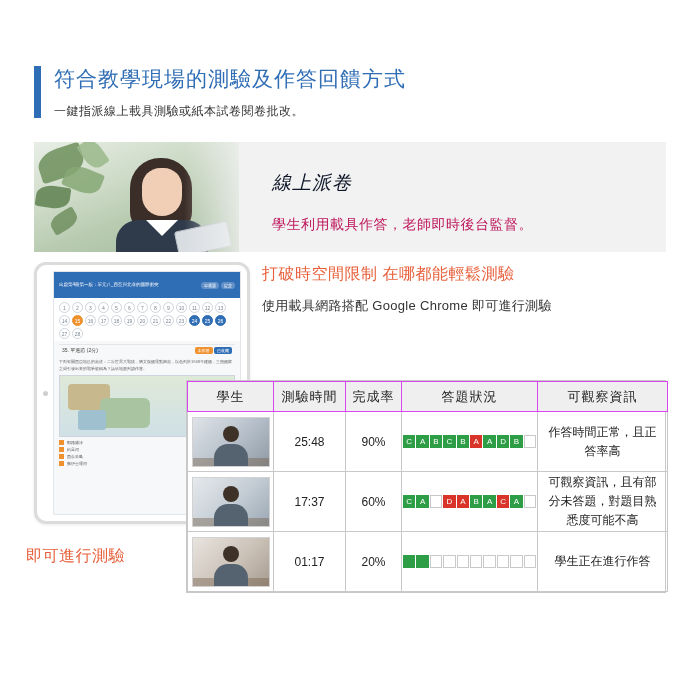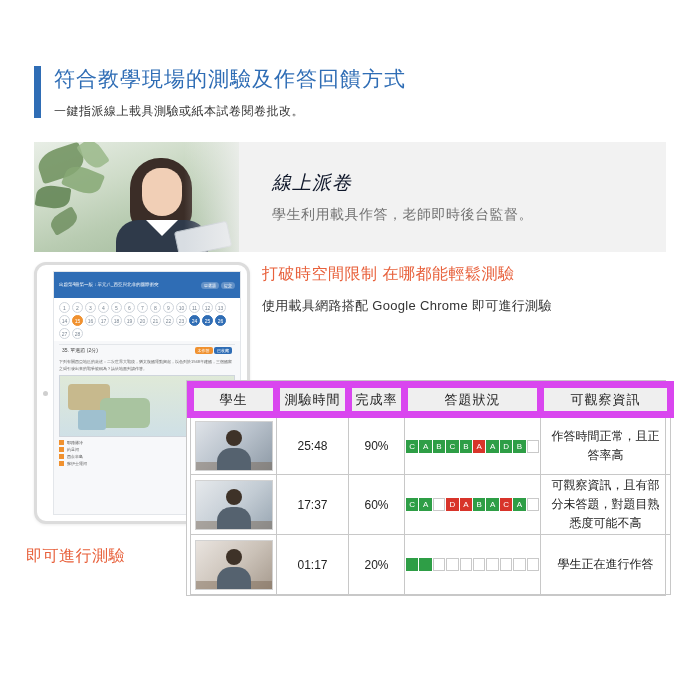--- a/index.html
+++ b/index.html
@@ -127,22 +127,22 @@
     left: 238px; top: 28px;
   }
   .banner-title {
     font-size: 19px;
     color: #0f172a;
     letter-spacing: 1px;
     font-style: italic;
   }
   .banner-sub {
     font-size: 14px;
-    color: #737373;
-    margin-top: 10px;
+    color: #be185d;
+    margin-top: 20px;
     letter-spacing: 0.5px;
   }
 
   
   .tablet {
     position: absolute;
     left: 34px; top: 262px;
     width: 216px; height: 262px;
     background: #ffffff;
     border: 3px solid #dcdcdc;
@@ -275,21 +275,21 @@
     border: 1px solid #c8c8c8;
     background: #ffffff;
   }
   table.data {
     border-collapse: collapse;
     width: 100%;
     table-layout: fixed;
   }
   table.data th {
     background: #efefef;
-    border: 7px solid #d946ef;
+    border: 1px solid #d946ef;
     font-size: 13px;
     font-weight: normal;
     color: #222;
     height: 30px;
     letter-spacing: 1px;
   }
   table.data td {
     border: 1px solid #c8c8c8;
     font-size: 12px;
     color: #222;

